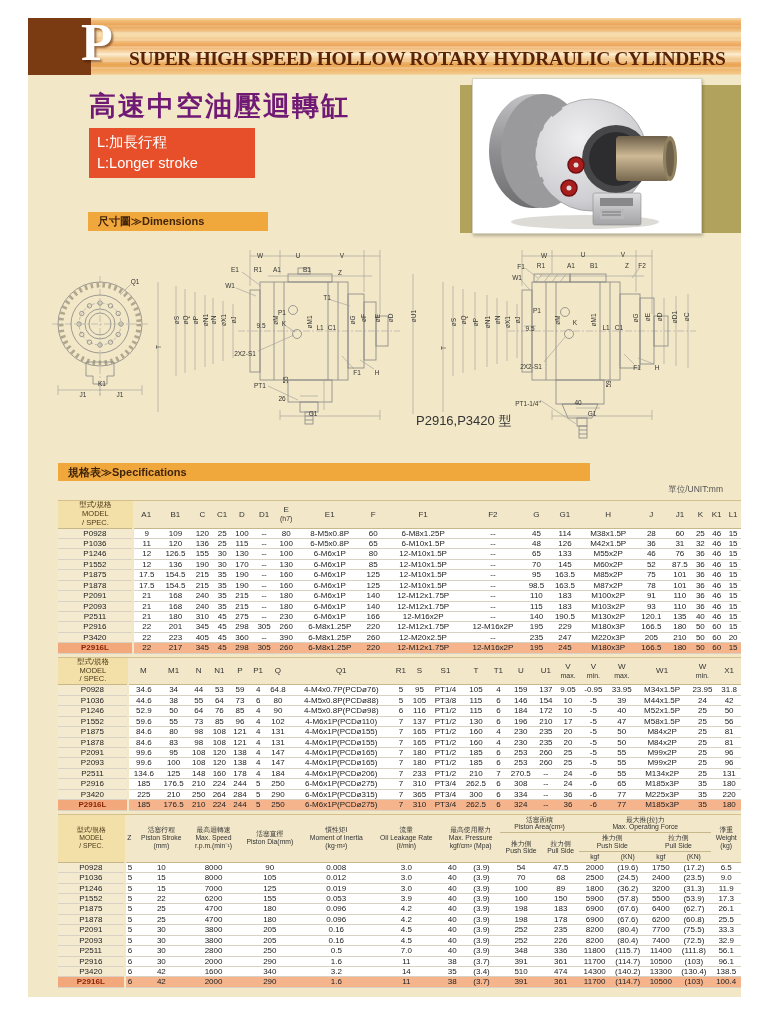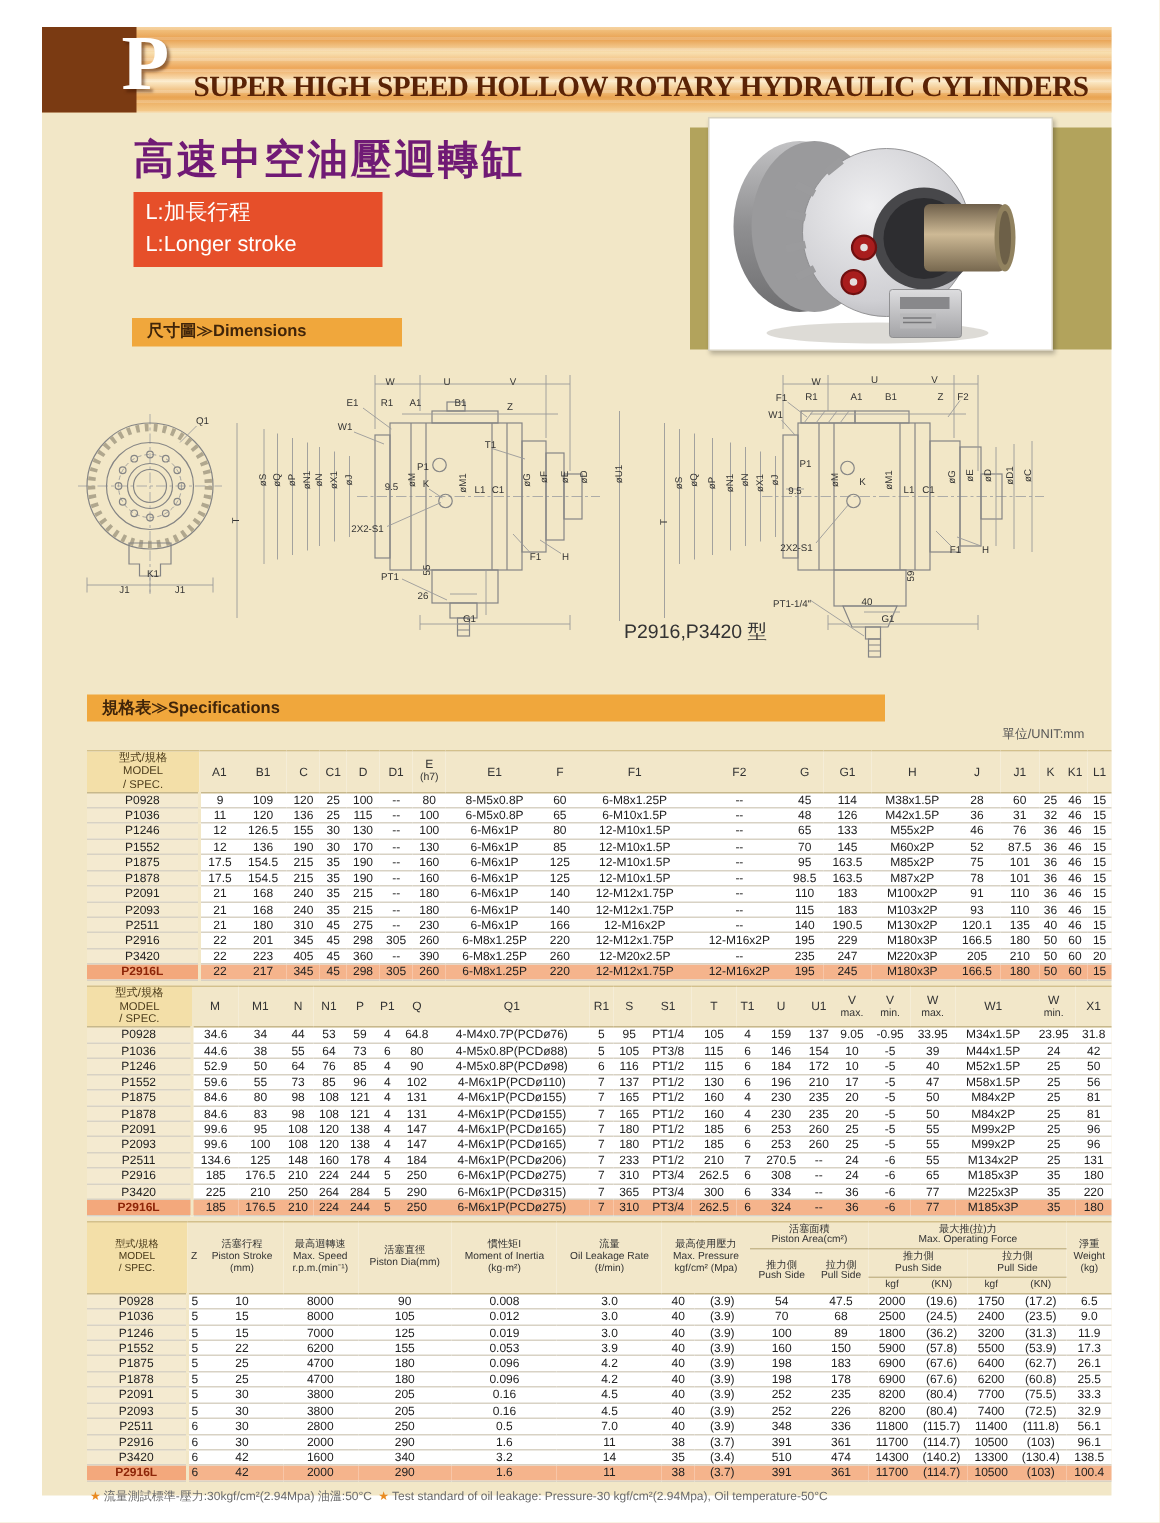--- a/index.html
+++ b/index.html
@@ -1351,18 +1351,14 @@
             <td>361</td>
             <td>11700</td>
             <td>(114.7)</td>
             <td>10500</td>
             <td>(103)</td>
             <td>100.4</td>
           </tr>
         </tbody>
     </table>
 
-    <div class="footnote">
-      <span class="star">★</span><span>流量測試標準-壓力:30kgf/cm²(2.94Mpa) 油溫:50°C</span>
-      <span class="star">★</span><span>Test standard of oil leakage: Pressure-30 kgf/cm²(2.94Mpa), Oil temperature-50°C</span>
-    </div>
   </div>
 </div>
 
 </body></html>

